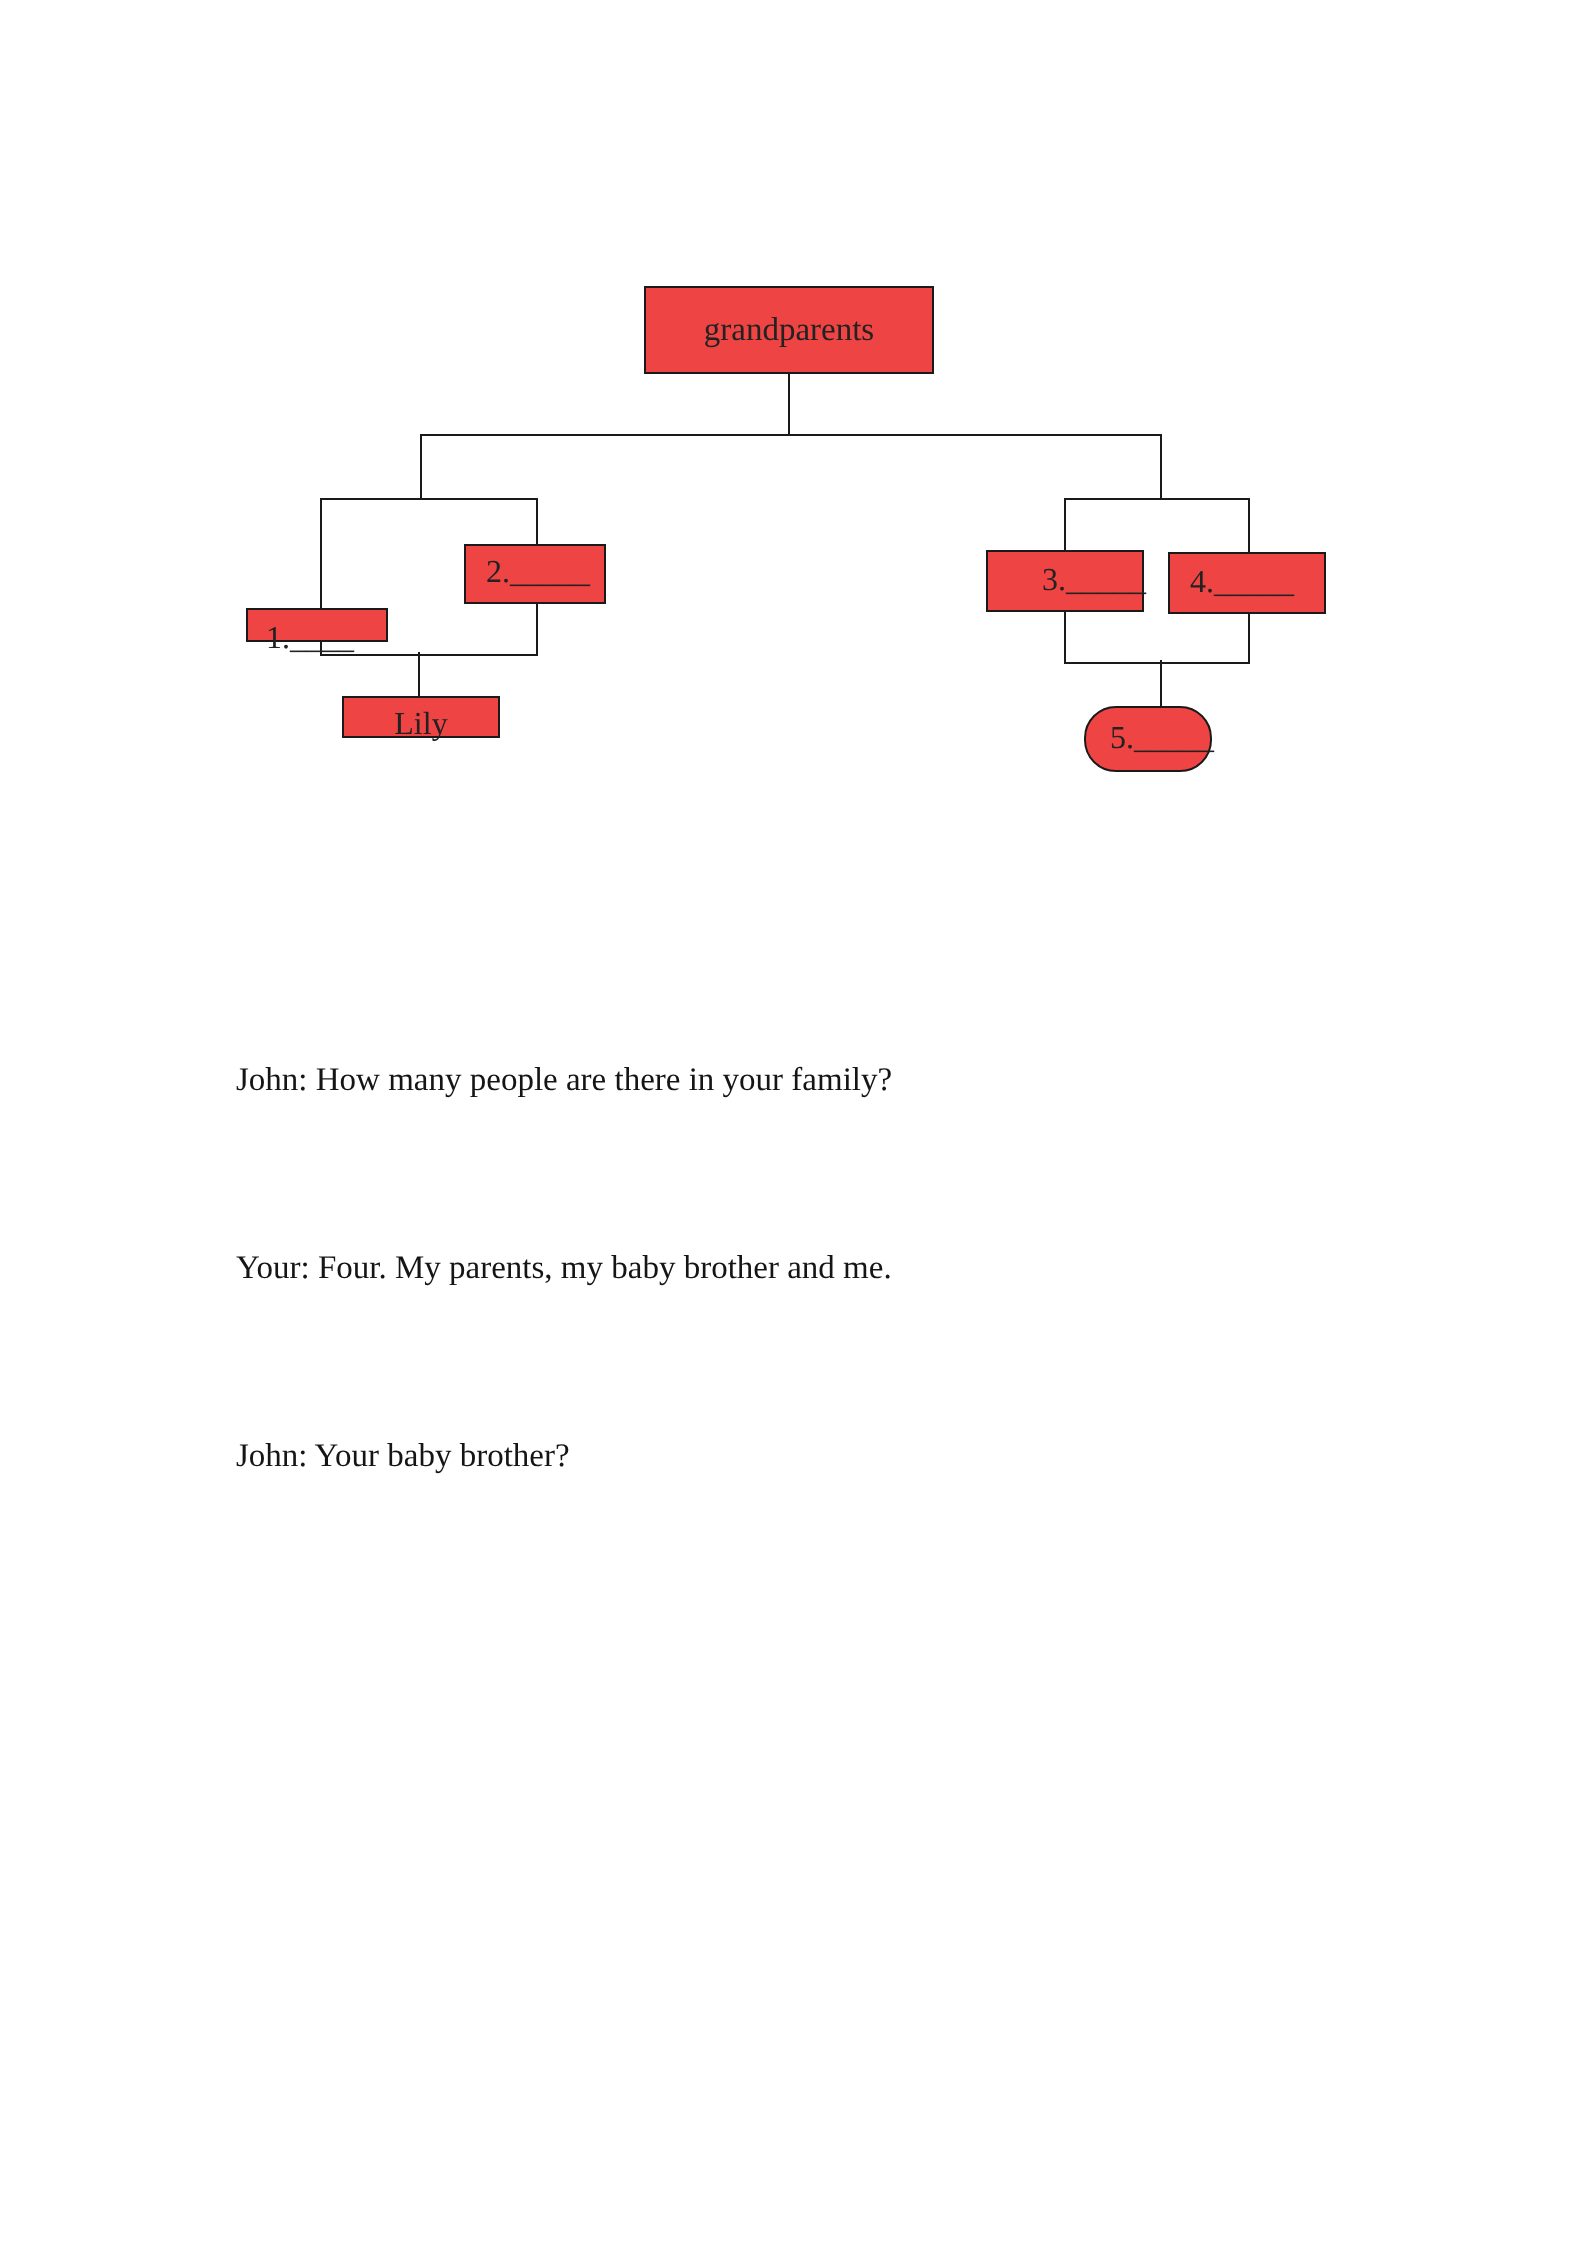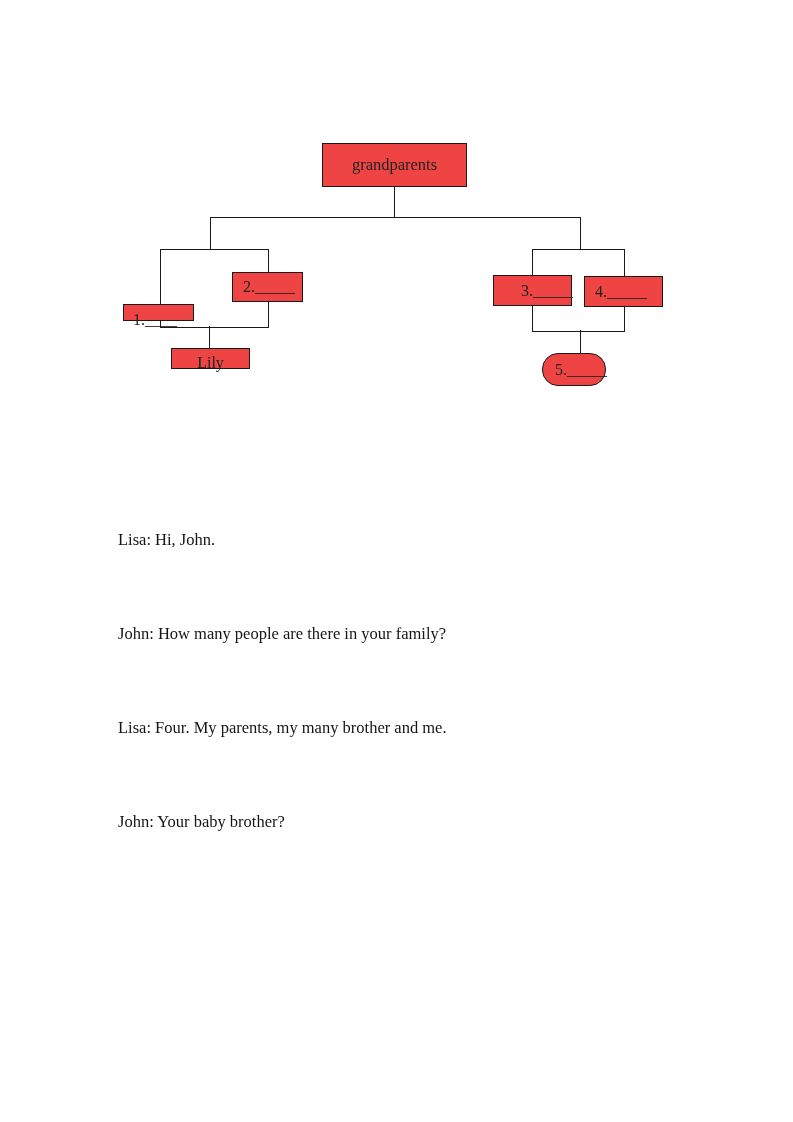--- a/index.html
+++ b/index.html
@@ -69,23 +69,22 @@
 
     <div class="dline stem-lily"></div>
     <div class="dbox center box-lily">Lily</div>
 
     <div class="dline stem-5"></div>
     <div class="dbox box-5">5._____</div>
   </div>
 
   <div class="textblock">
 
-    <div class="line">Lisa: Hi, John.</div>
     <div class="line">John: How many people are there in your family?</div>
-    <div class="line">Lisa: Four. My parents, my many brother and me.</div>
+    <div class="line">Your: Four. My parents, my baby brother and me.</div>
     <div class="line">John: Your baby brother?</div>
     
     
     
     
 
     
     
 
     

